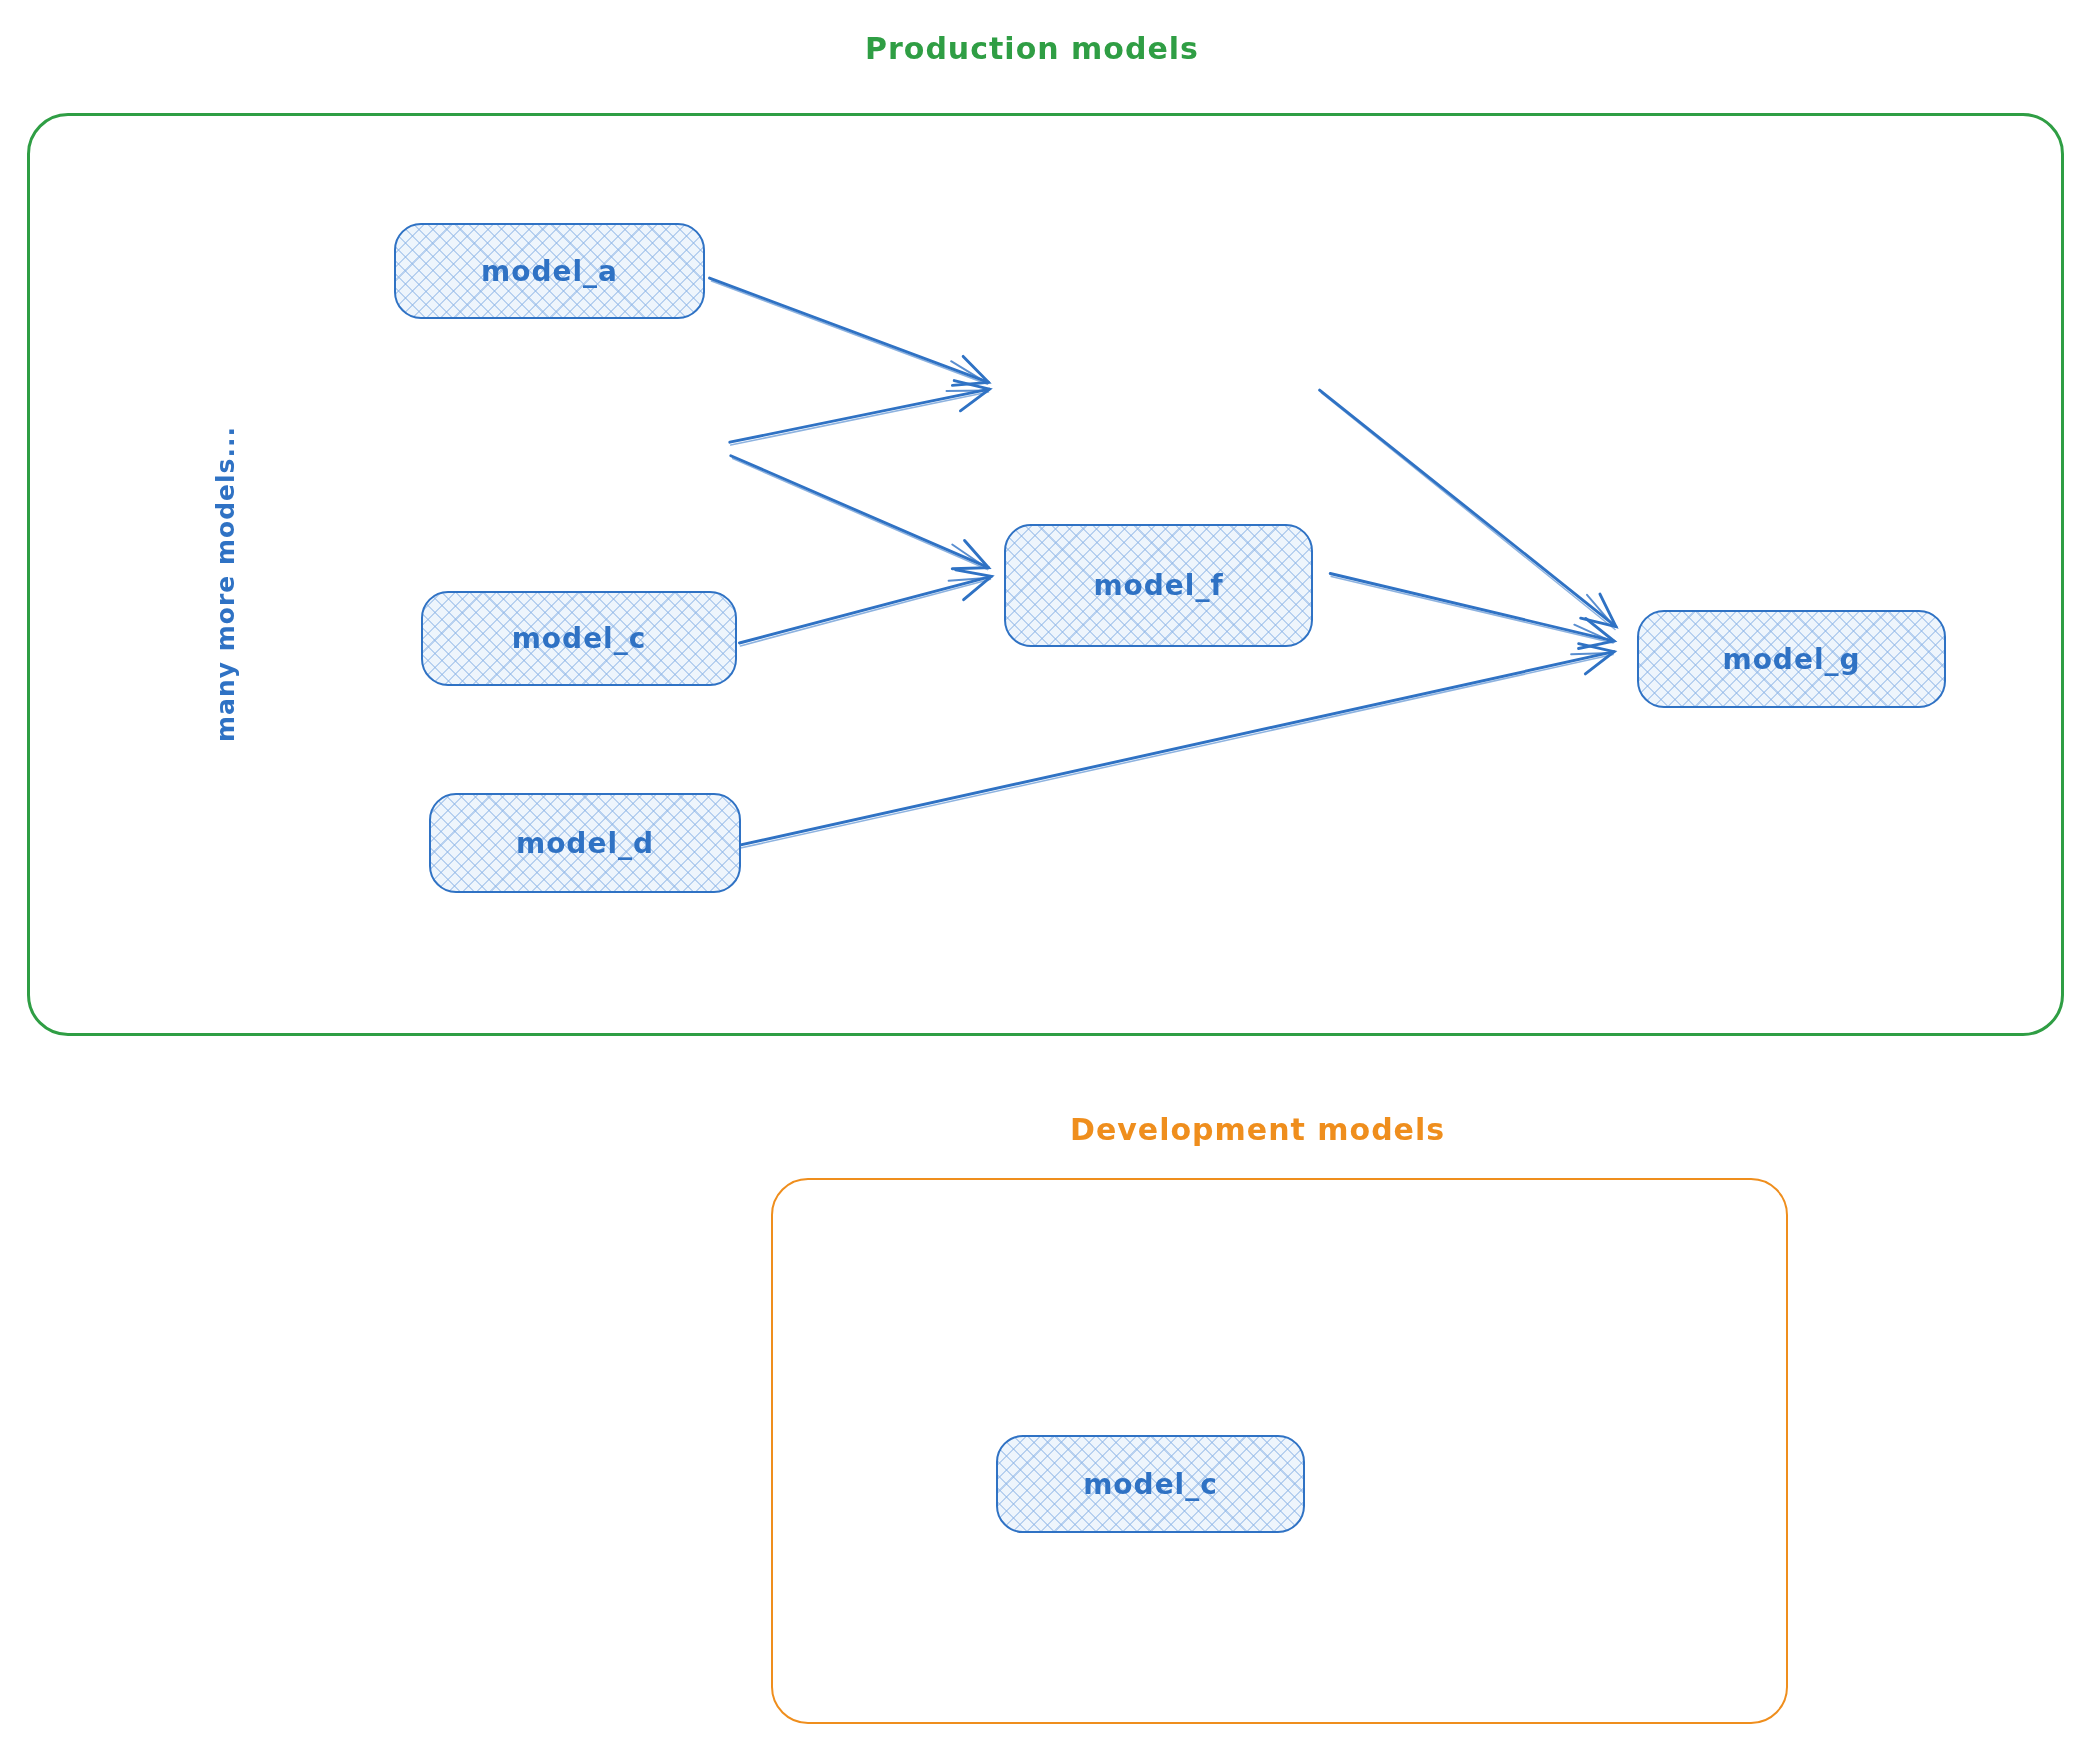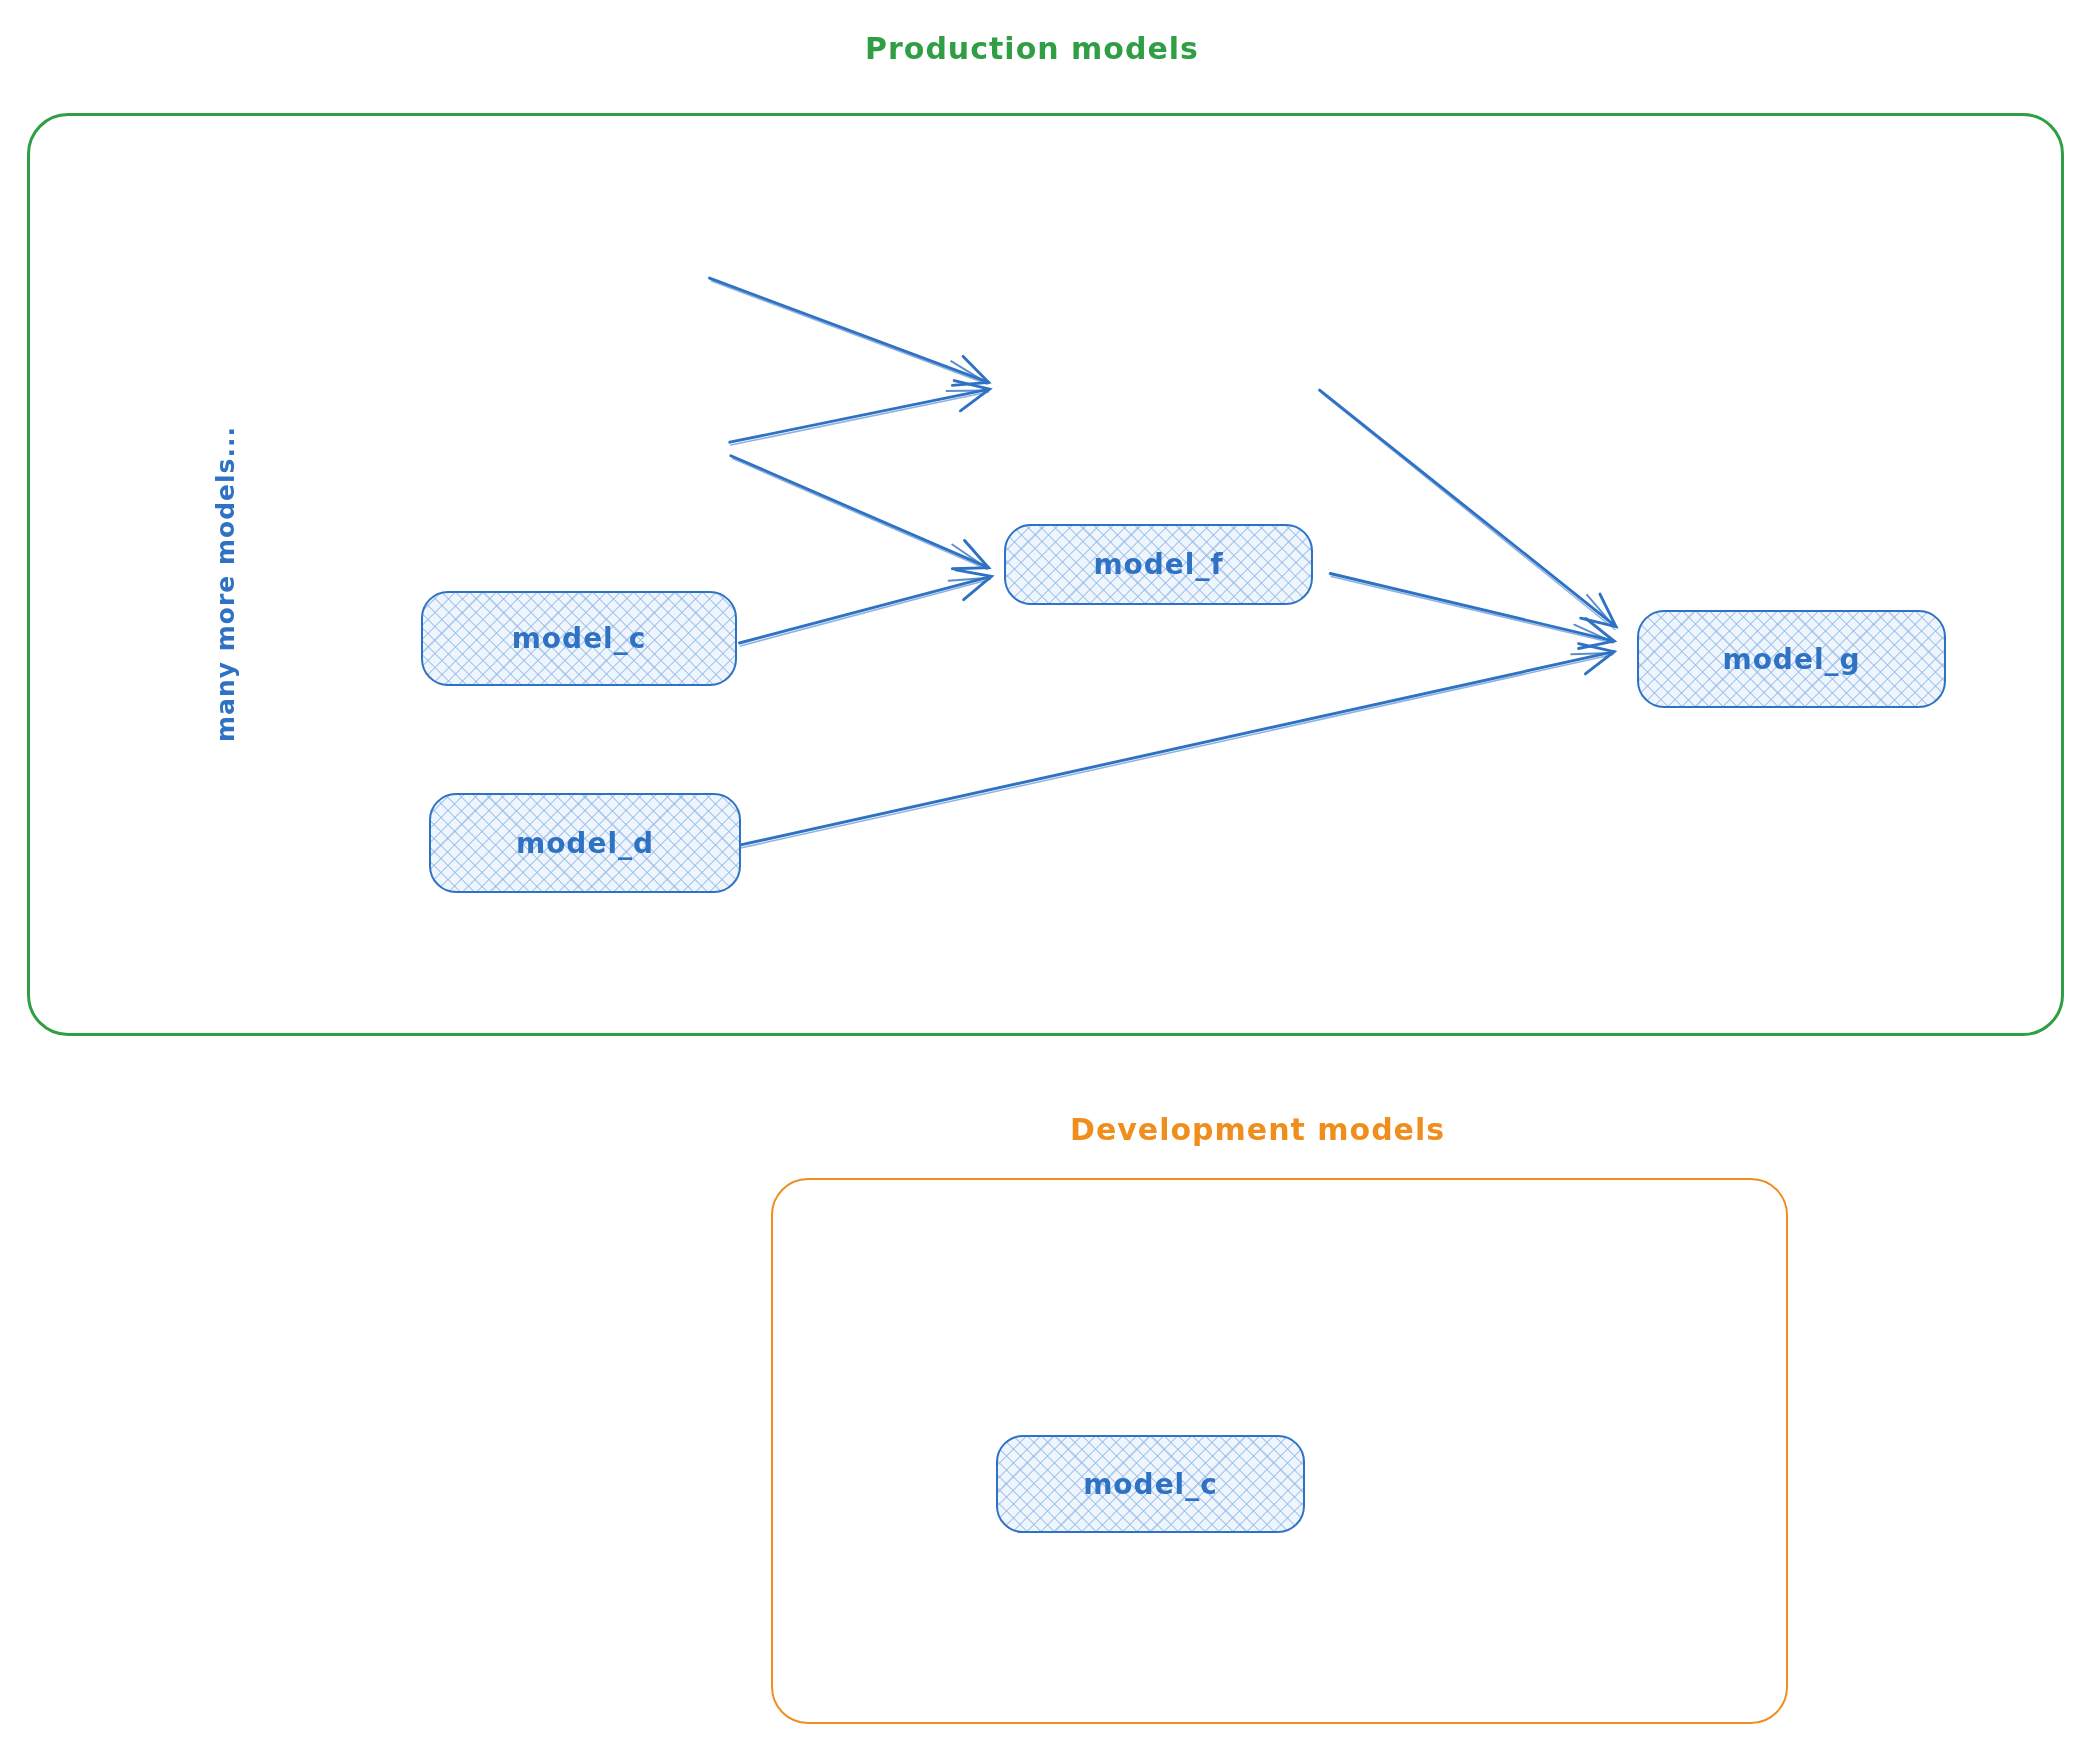--- a/index.html
+++ b/index.html
@@ -42,21 +42,21 @@
       repeating-linear-gradient(-45deg, rgba(140,180,230,0.55) 0px, rgba(140,180,230,0.55) 1.5px, transparent 1.5px, transparent 9.7px);
   }
   .node-label{
     color:#2f72c4;font-size:28px;font-weight:bold;letter-spacing:1px;white-space:nowrap;
   }
   #node-model-a{left:394px;top:223px;width:311px;height:96px;}
   #node-model-b{left:403px;top:394px;width:315px;height:98px;}
   #node-model-c{left:421px;top:591px;width:316px;height:95px;}
   #node-model-d{left:429px;top:793px;width:312px;height:100px;}
   #node-model-e{left:1007px;top:334px;width:308px;height:100px;}
-  #node-model-f{left:1004px;top:524px;width:309px;height:81px;justify-content:center;}
+  #node-model-f{left:1004px;top:524px;width:309px;height:123px;justify-content:center;}
   #node-model-g{left:1637px;top:610px;width:309px;height:98px;text-align:right;}
   #node-dev-model-c{left:996px;top:1435px;width:309px;height:98px;}
   
   .arrows{position:absolute;left:0;top:0;width:2089px;height:1759px;pointer-events:none;}
   .arrow{stroke:#2f72c4;stroke-width:3;fill:none;stroke-linecap:round;}
   .arrow-echo{stroke:#2f72c4;stroke-width:1.6;fill:none;opacity:.55;stroke-linecap:round;}
 </style>
 </head>
 <body>
 
@@ -95,20 +95,23 @@
     <path class="arrow-echo" d="M 1369 407 L 1673 652"></path>
     <path class="arrow" d="M 1367 404 L 1674 649" marker-end="url(#vhead)"></path>
 
     <path class="arrow-echo" d="M 1379 597 L 1671 666"></path>
     <path class="arrow" d="M 1378 594 L 1672 664" marker-end="url(#vhead)"></path>
 
     <path class="arrow-echo" d="M 760 880 L 1671 678"></path>
     <path class="arrow" d="M 759 877 L 1672 675" marker-end="url(#vhead)"></path>
   </svg>
 
+  <div class="node" id="node-model-a">
+    <span class="node-label">model_a</span>
+  </div>
   <div class="node" id="node-model-c">
     <span class="node-label">model_c</span>
   </div>
   <div class="node" id="node-model-d">
     <span class="node-label">model_d</span>
   </div>
   <div class="node" id="node-model-f">
     <span class="node-label">model_f</span>
   </div>
   <div class="node" id="node-model-g">

